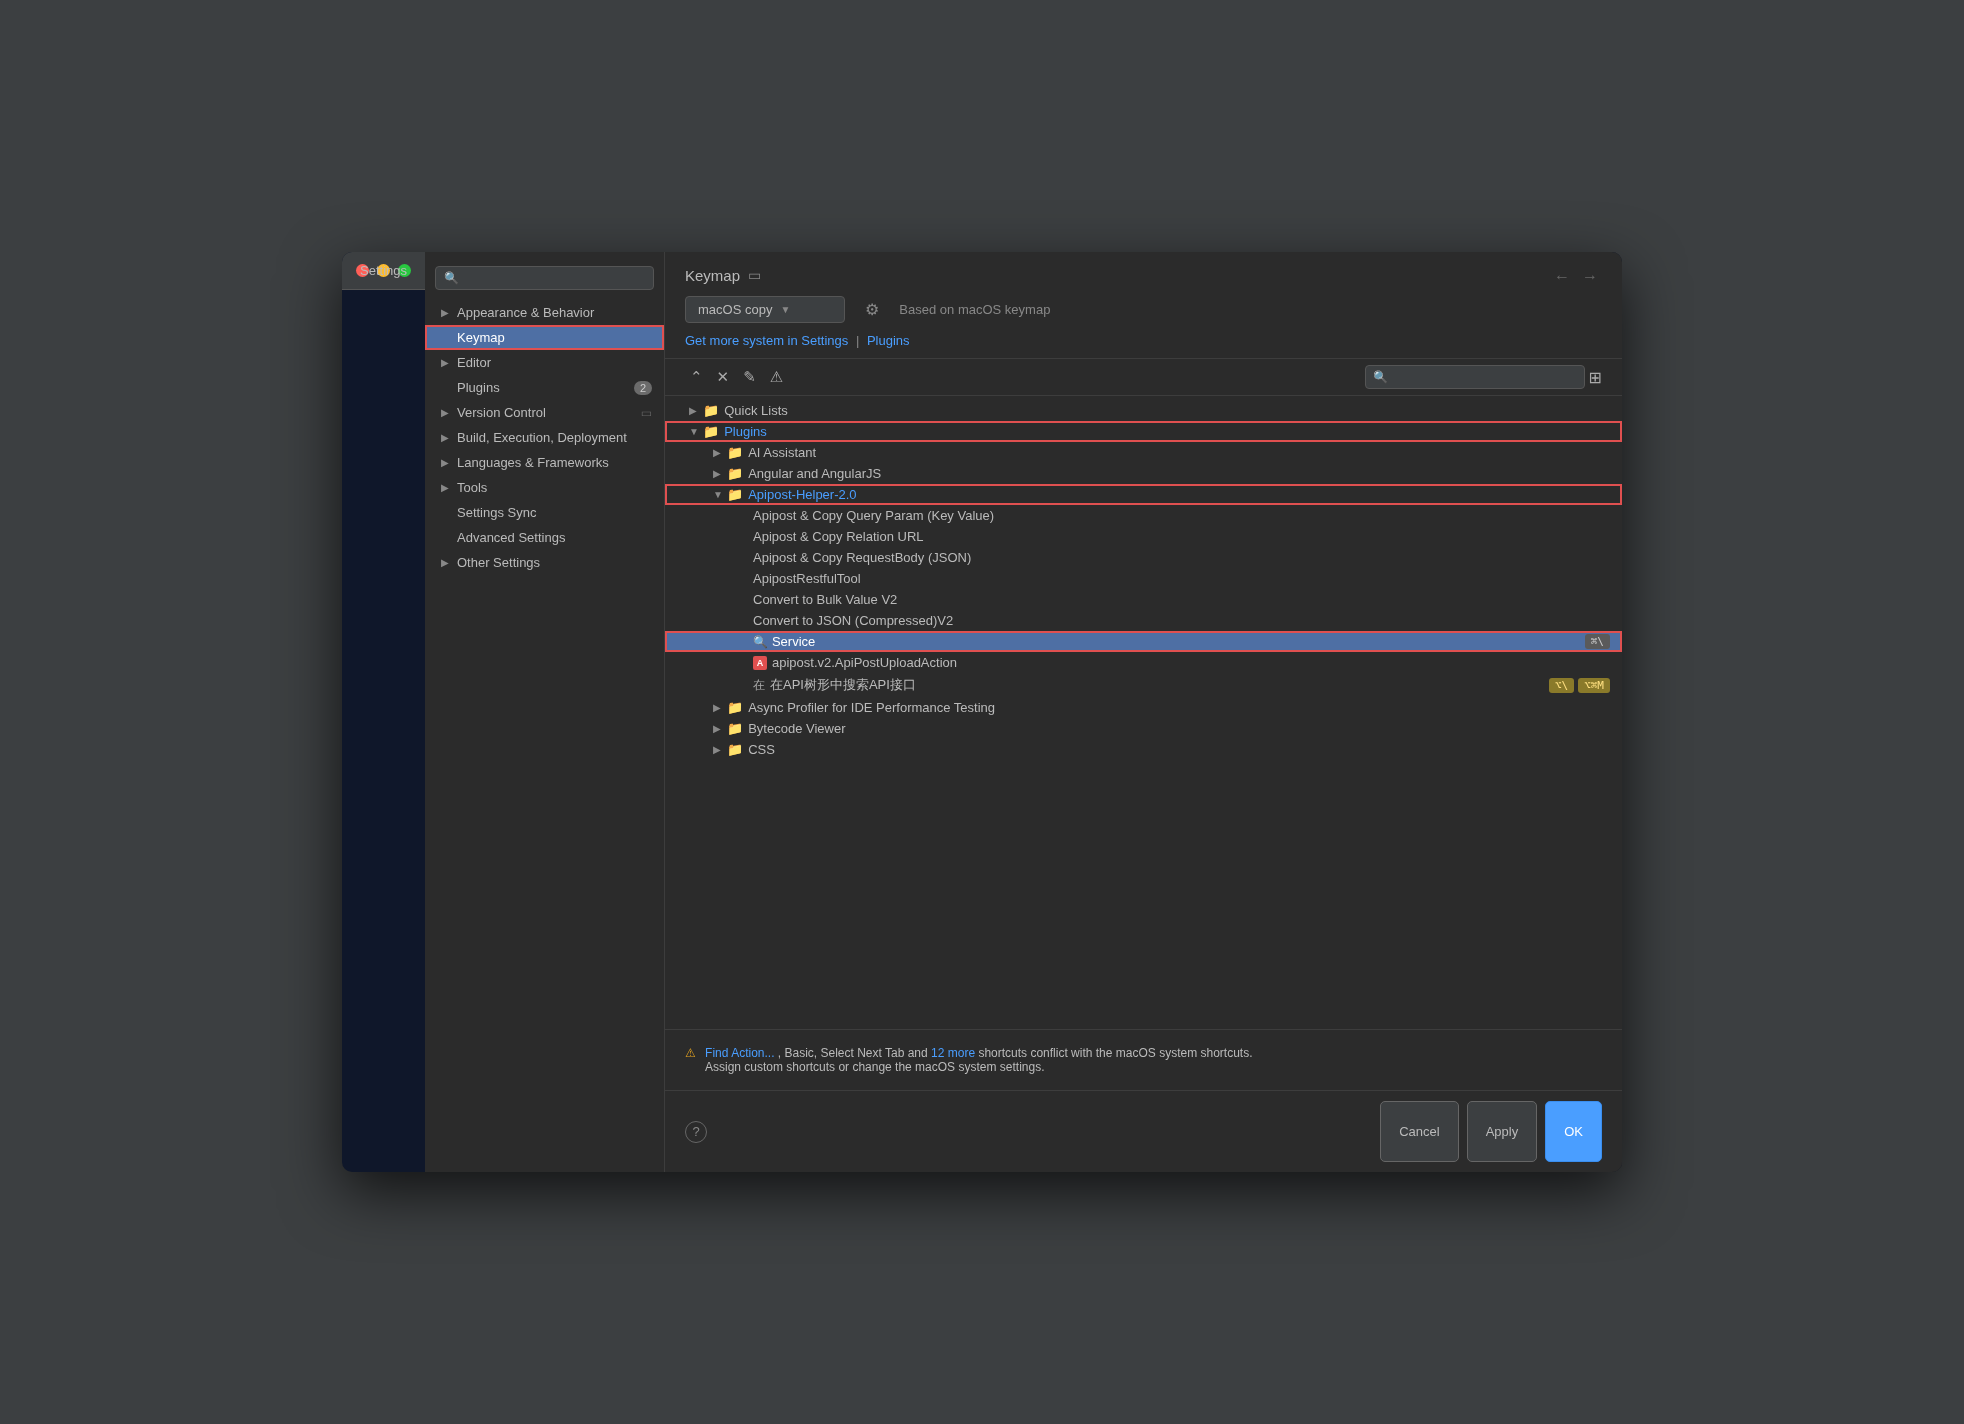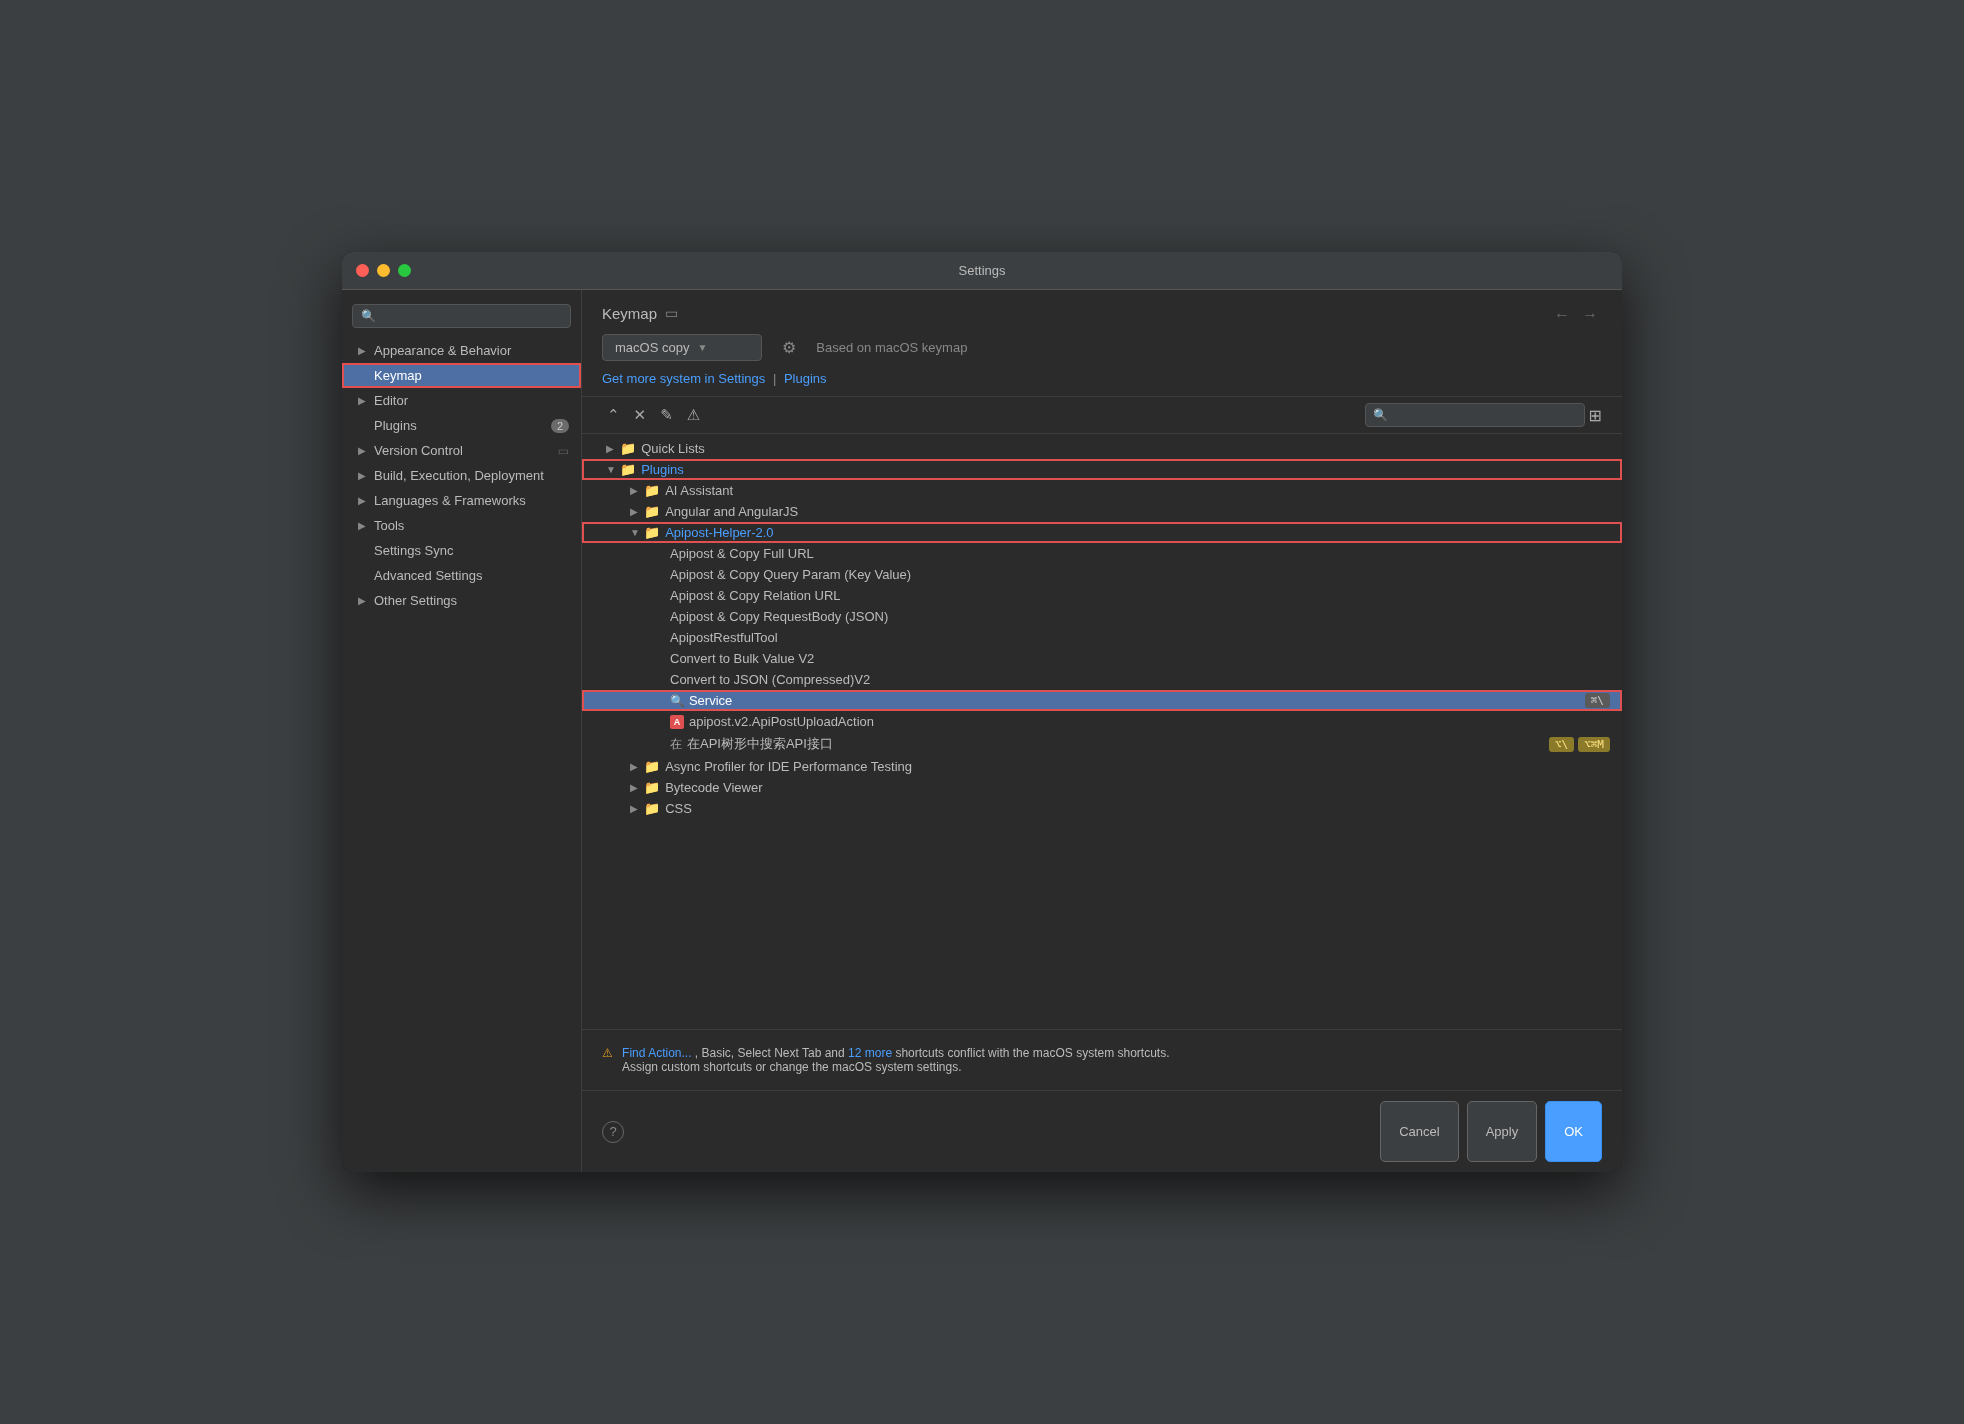--- a/index.html
+++ b/index.html
@@ -12,21 +12,20 @@
       min-height: 100vh;
       font-size: 13px;
     }
     .window {
       width: 1280px;
       height: 920px;
       background: #0f172a;
       border-radius: 10px;
       overflow: hidden;
       display: flex;
-      flex-direction: column;
       box-shadow: 0 20px 60px rgba(0,0,0,0.7);
     }
     .titlebar {
       background: #3c3f41;
       height: 38px;
       display: flex;
       align-items: center;
       padding: 0 14px;
       position: relative;
       border-bottom: 1px solid #555;
@@ -507,23 +506,20 @@
           <span class="tree-label">Angular and AngularJS</span>
         </div>
 
         <div class="tree-item tree-indent-2 has-border">
           <span class="tree-arrow">▼</span>
           <span class="tree-folder-icon">📁</span>
           <span class="tree-label" style="color:#4a9eff;">Apipost-Helper-2.0</span>
         </div>
 
         <div class="tree-item tree-indent-4">
-          <span class="tree-label">Apipost &amp; Copy Full URL</span>
-        </div>
-        <div class="tree-item tree-indent-4">
           <span class="tree-label">Apipost &amp; Copy Query Param (Key Value)</span>
         </div>
         <div class="tree-item tree-indent-4">
           <span class="tree-label">Apipost &amp; Copy Relation URL</span>
         </div>
         <div class="tree-item tree-indent-4">
           <span class="tree-label">Apipost &amp; Copy RequestBody (JSON)</span>
         </div>
         <div class="tree-item tree-indent-4">
           <span class="tree-label">ApipostRestfulTool</span>

